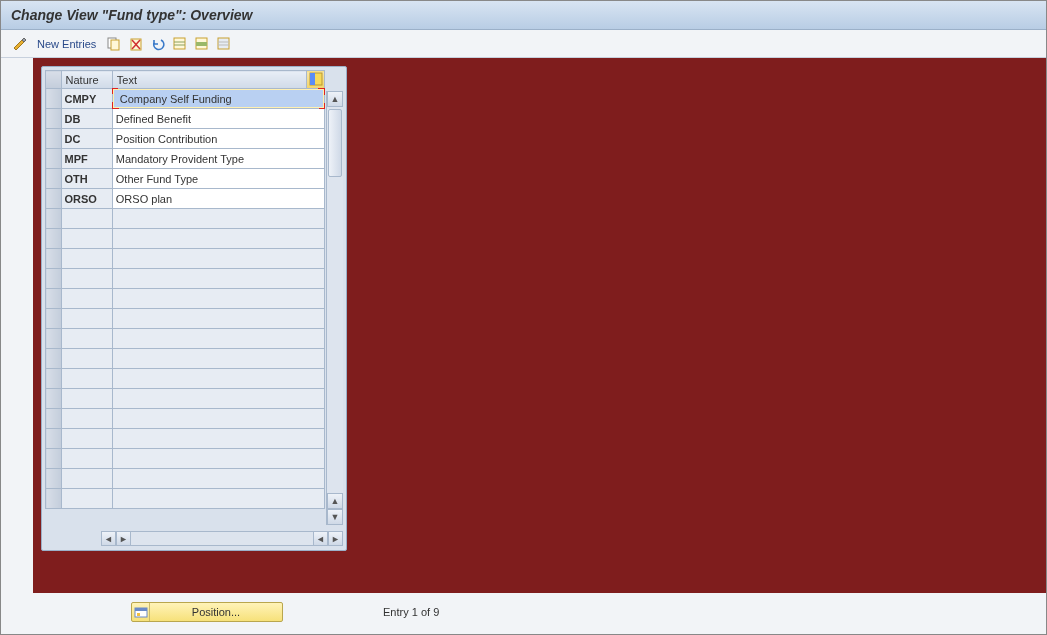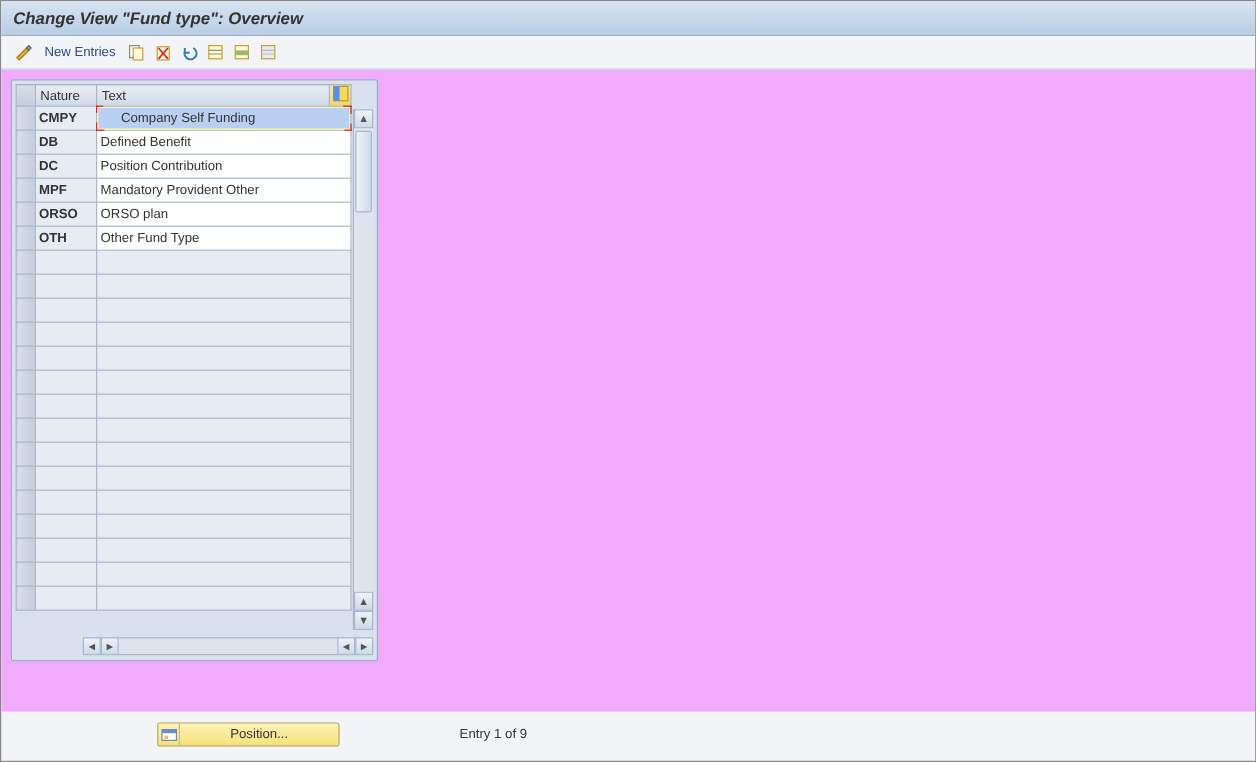--- a/index.html
+++ b/index.html
@@ -54,23 +54,24 @@
     position: absolute;
     left: 280px;
     top: 2px;
     font-size: 18px;
     color: rgba(255,165,80,0.45);
     font-family: "Comic Sans MS", cursive, sans-serif;
     pointer-events: none;
   }
   
   .main-area {
-    background: #f0abfc;
+    background: #7f1d1d;
     padding: 8px;
     height: calc(100% - 28px - 30px - 30px - 10px);
+    margin-left: 32px;
   }
   .table-frame {
     position: relative;
     width: 306px;
     height: 485px;
     border: 1px solid #9bb0c8;
     background: #d9e1ec;
     border-radius: 2px;
     padding: 3px;
   }
@@ -134,21 +135,21 @@
     position: relative;
     background: #fff0b0 !important;
     padding: 0;
   }
   td.sel .sel-inner {
     position: absolute;
     left: 1px; right: 1px; top: 1px; bottom: 1px;
     background: #b9d0f2;
     display: flex;
     align-items: center;
-    padding-left: 19px;
+    padding-left: 6px;
   }
   td.sel::before, td.sel::after,
   td.sel .corner-tl, td.sel .corner-br {
     content: "";
     position: absolute;
     width: 6px; height: 6px;
     border: 1px solid #d22;
   }
   td.sel .corner-tl { left: -1px; top: -1px; border-right: none; border-bottom: none; }
   td.sel::before    { right: -1px; top: -1px; border-left: none; border-bottom: none; }
@@ -343,31 +344,31 @@
               <td colspan="2" class="cell-text">Defined Benefit</td>
             </tr>
             <tr>
               <td class="row-selector"></td>
               <td class="cell-nature">DC</td>
               <td colspan="2" class="cell-text">Position Contribution</td>
             </tr>
             <tr>
               <td class="row-selector"></td>
               <td class="cell-nature">MPF</td>
-              <td colspan="2" class="cell-text">Mandatory Provident Other</td>
+              <td colspan="2" class="cell-text">Mandatory Provident Type</td>
+            </tr>
+            <tr>
+              <td class="row-selector"></td>
+              <td class="cell-nature">OTH</td>
+              <td colspan="2" class="cell-text">Other Fund Type</td>
             </tr>
             <tr>
               <td class="row-selector"></td>
               <td class="cell-nature">ORSO</td>
               <td colspan="2" class="cell-text">ORSO plan</td>
-            </tr>
-            <tr>
-              <td class="row-selector"></td>
-              <td class="cell-nature">OTH</td>
-              <td colspan="2" class="cell-text">Other Fund Type</td>
             </tr>
             <tr class="empty">
               <td class="row-selector"></td>
               <td class="cell-nature"></td>
               <td colspan="2" class="cell-text"></td>
             </tr>
             <tr class="empty">
               <td class="row-selector"></td>
               <td class="cell-nature"></td>
               <td colspan="2" class="cell-text"></td>

